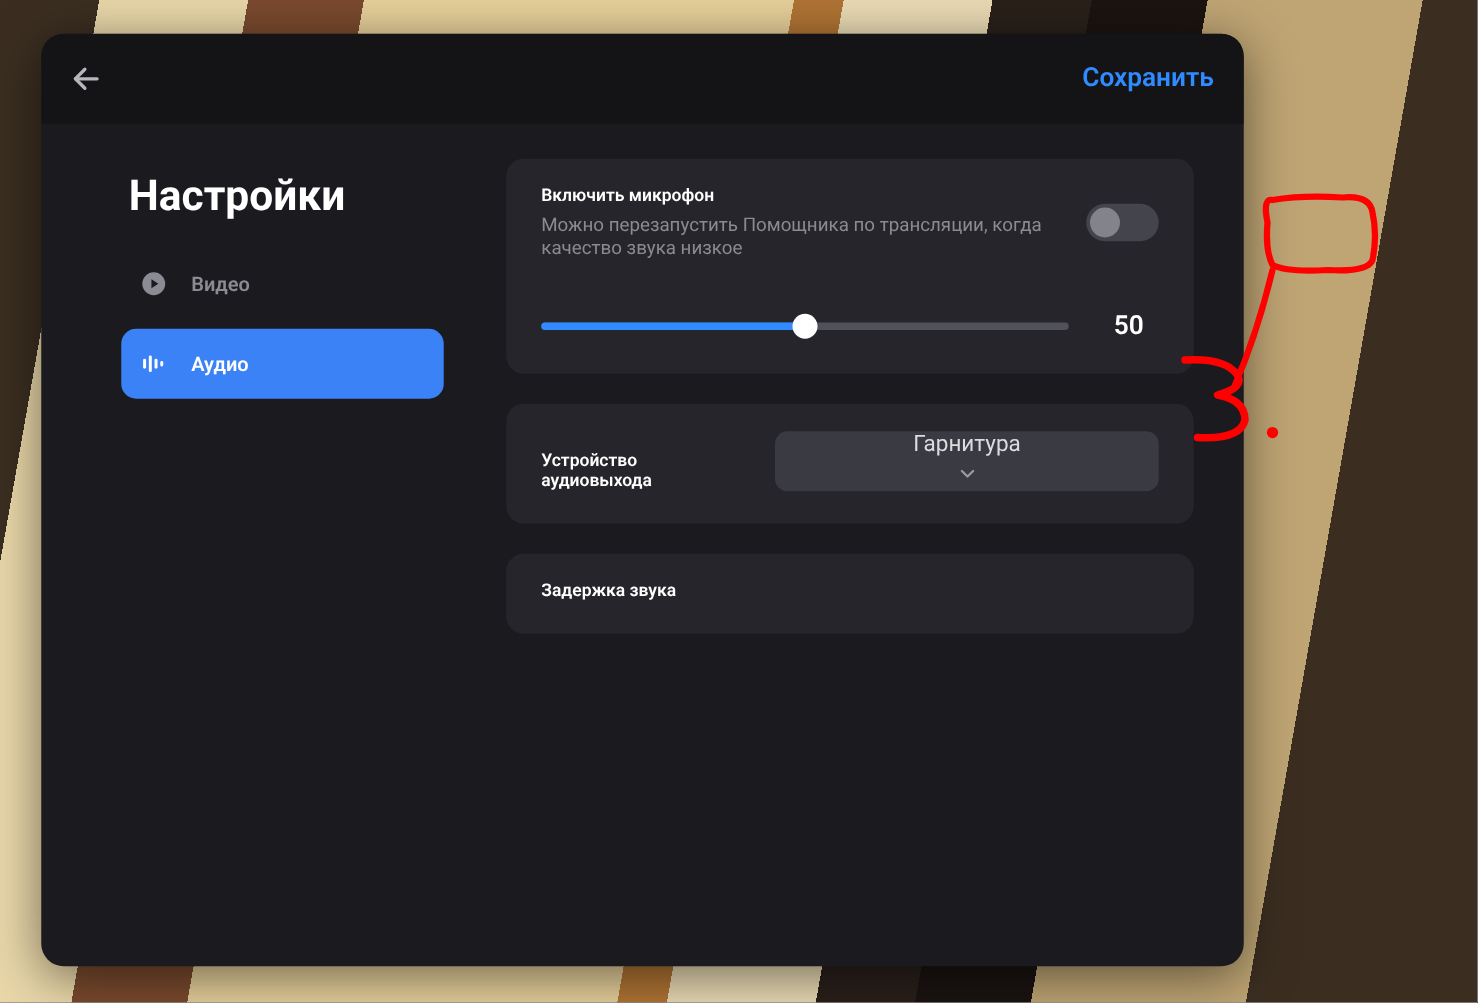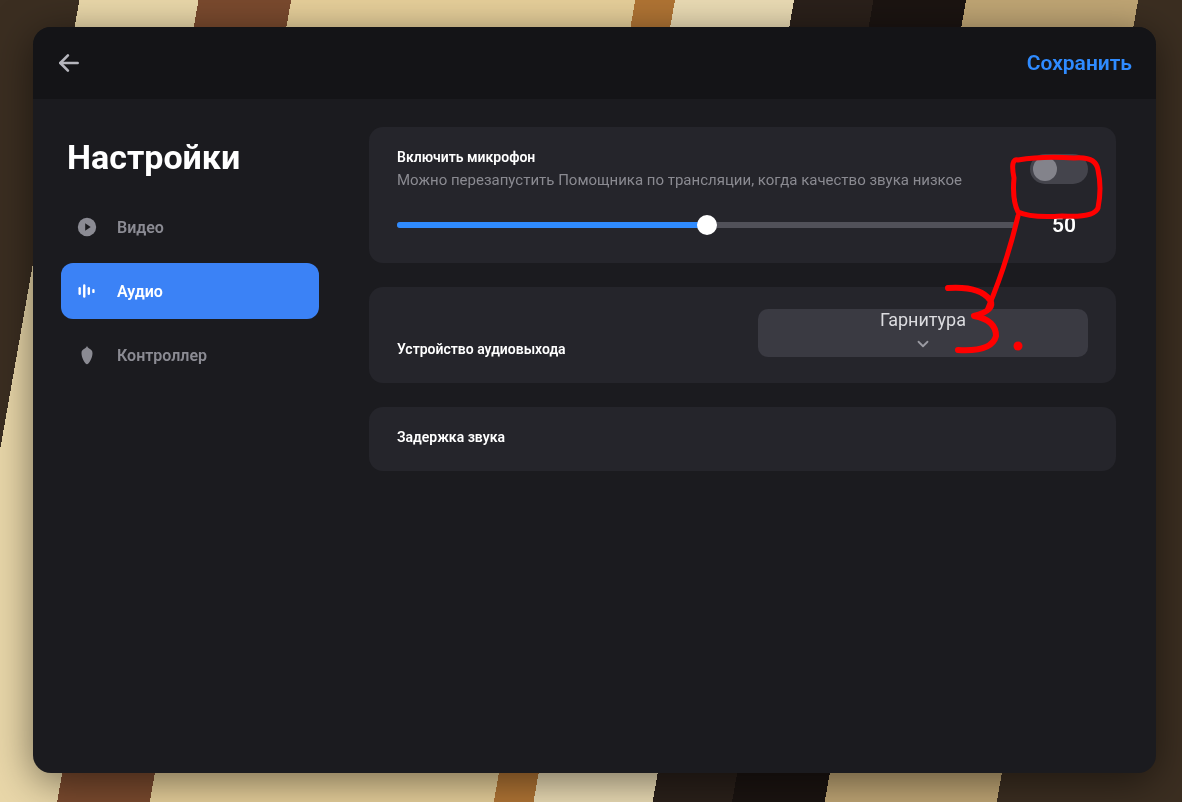--- a/index.html
+++ b/index.html
@@ -21,21 +21,21 @@
         #eadbb4 51% 60%,
         #2a201a 60% 66%,
         #1b1411 66% 73%,
         #bfa574 73% 86%,
         #3b2e21 86% 100%);
     filter: blur(0.5px);
   }
   .panel {
     position: absolute;
     left: 33px; top: 27px;
-    width: 1123px; height: 746px;
+    width: 962px; height: 746px;
     background: #1b1b1f;
     border-radius: 18px;
     overflow: hidden;
     display: flex;
     flex-direction: column;
     box-shadow: 0 8px 40px rgba(0,0,0,0.5);
   }
   .titlebar {
     height: 72px;
     background: #141417;
@@ -53,20 +53,21 @@
   }
   .save-link {
     color: #2f8bff;
     font-size: 21px;
     font-weight: 600;
     cursor: pointer;
   }
   .body {
     flex: 1;
     display: flex;
+    padding-left: 36px;
   }
   .sidebar {
     width: 300px;
     padding: 28px 0 0 0;
   }
   .sidebar-title {
     color: #ffffff;
     font-size: 34px;
     font-weight: 700;
     padding: 10px 0 22px 34px;
@@ -130,21 +131,21 @@
     flex-shrink: 0;
   }
   .toggle .knob {
     position: absolute; top: 3px; left: 3px;
     width: 24px; height: 24px;
     background: #83838b;
     border-radius: 50%;
   }
   .slider-row {
     display: flex; align-items: center; gap: 24px;
-    margin-top: 24px;
+    margin-top: 42px;
   }
   .slider {
     flex: 1;
     position: relative;
     height: 16px;
     cursor: pointer;
   }
   .slider-track {
     position: absolute; left: 0; right: 0; top: 50%;
     height: 6px; transform: translateY(-50%);
@@ -237,28 +238,20 @@
             <svg width="22" height="22" viewBox="0 0 24 24" fill="none" stroke="currentColor" stroke-width="2.6" stroke-linecap="round">
                 <line x1="4" y1="9" x2="4" y2="15"></line>
                 <line x1="9" y1="6" x2="9" y2="18"></line>
                 <line x1="14" y1="9" x2="14" y2="15"></line>
                 <line x1="19" y1="11" x2="19" y2="13"></line>
               </svg>
           </span>
           <span>Аудио</span>
         </div>
 
-        <div class="nav-item">
-          <span class="nav-icon">
-            <svg width="22" height="22" viewBox="0 0 24 24" fill="currentColor">
-                <path d="M12 2 C13 6 18 5 18 10 C18 15 14 22 12 22 C10 22 6 15 6 10 C6 5 11 6 12 2 Z"></path>
-              </svg>
-          </span>
-          <span>Контроллер</span>
-        </div>
 
 
       </div>
     </div>
 
     <div class="content">
 
       <div class="card">
         <div class="card-row">
           <div>

